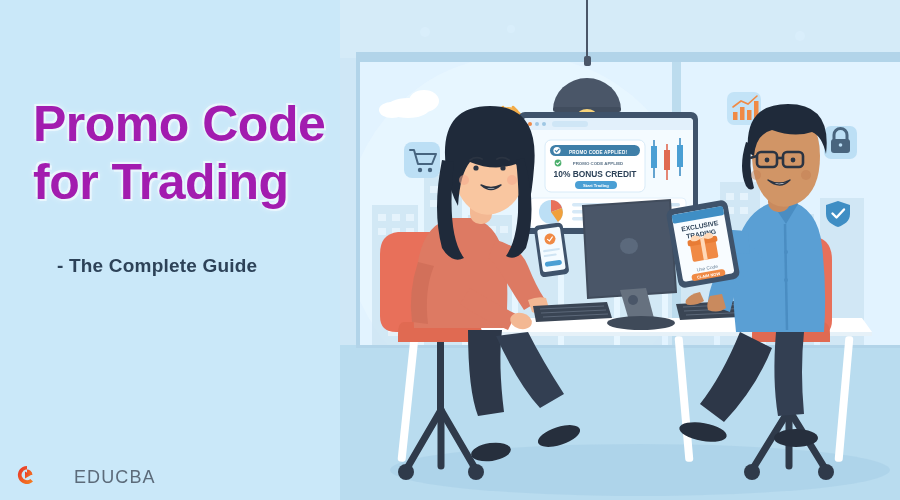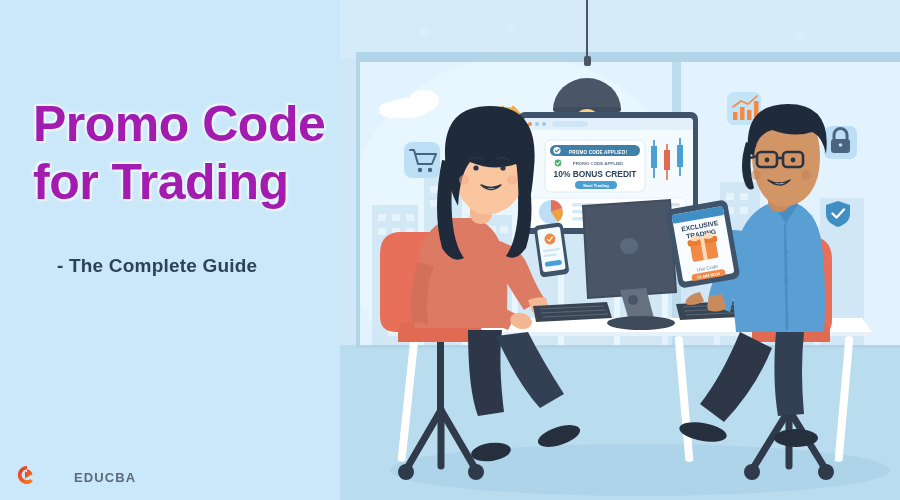--- a/index.html
+++ b/index.html
@@ -24,21 +24,21 @@
     position:absolute; left:33px; top:255px; width:330px;
     font-size:19px; font-weight:bold; color:#2d4258; letter-spacing:0.2px;margin-left:24px;
   }
 
   
   .logo-wrap {
     position:absolute; left:16px; top:464px;
     display:flex; align-items:center; gap:5px;
   }
   .logo-text {
-    font-size:13px; font-weight:bold; color:#5c6b7a; letter-spacing:1.1px;padding-left:31px;
+    font-size:18px; font-weight:normal; color:#5c6b7a; letter-spacing:1.1px;padding-left:31px;
   }
 </style>
 </head>
 <body>
 
 <div class="stage">
 <svg viewBox="0 0 900 500" xmlns="http://www.w3.org/2000/svg">
   <defs>
     <linearGradient id="coinGrad" x1="0" y1="0" x2="1" y2="1">
       <stop offset="0%" stop-color="#f9c064"></stop>

